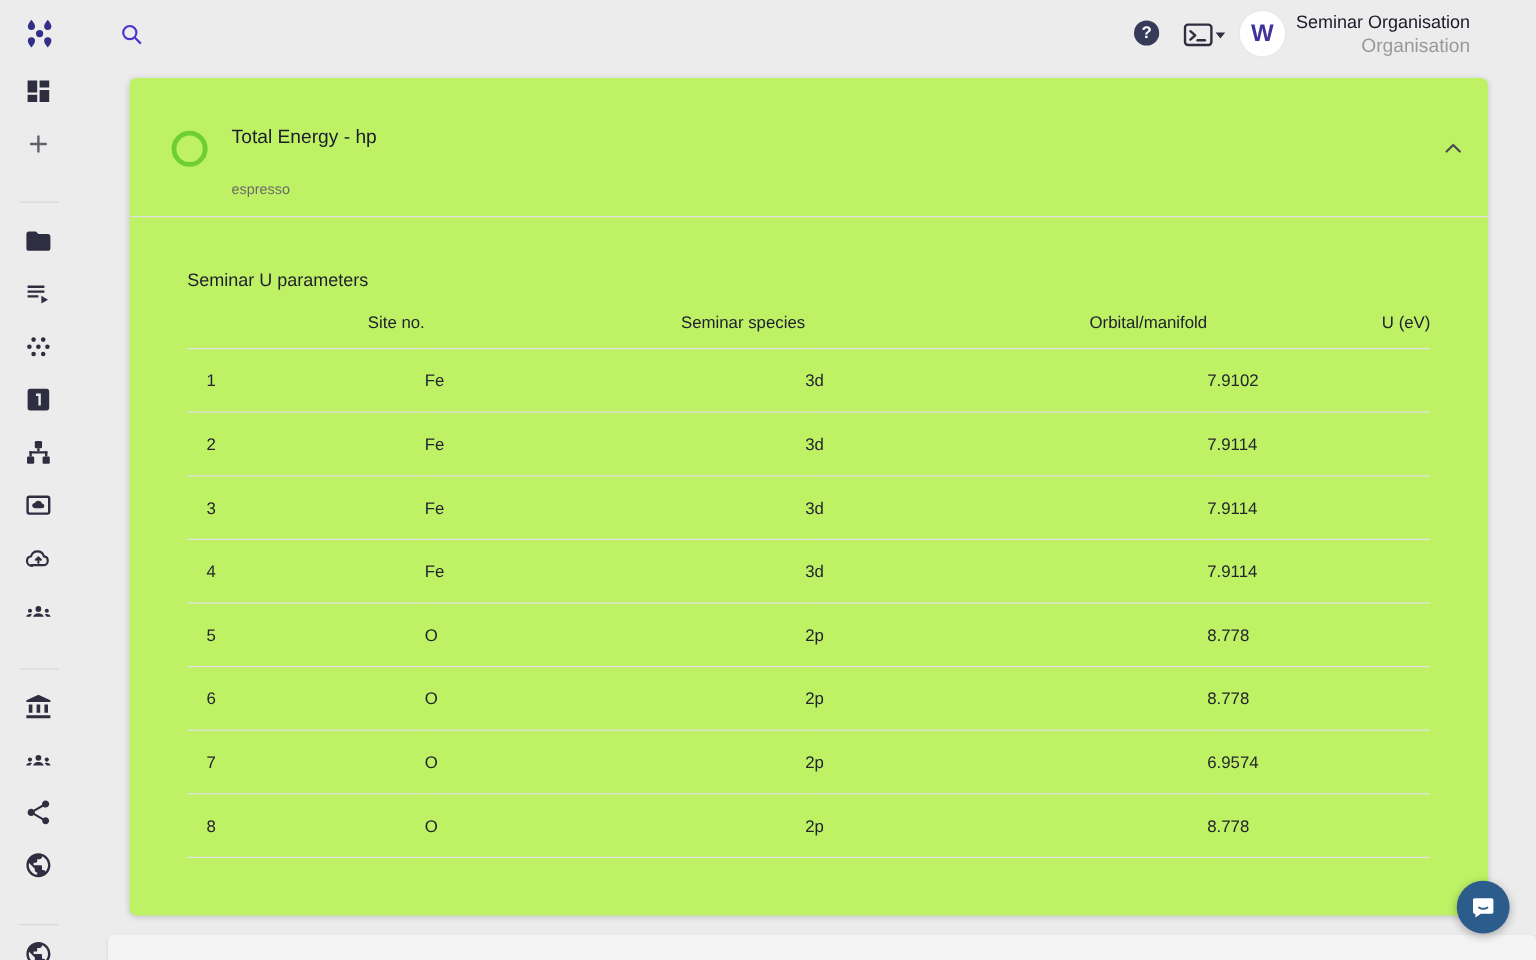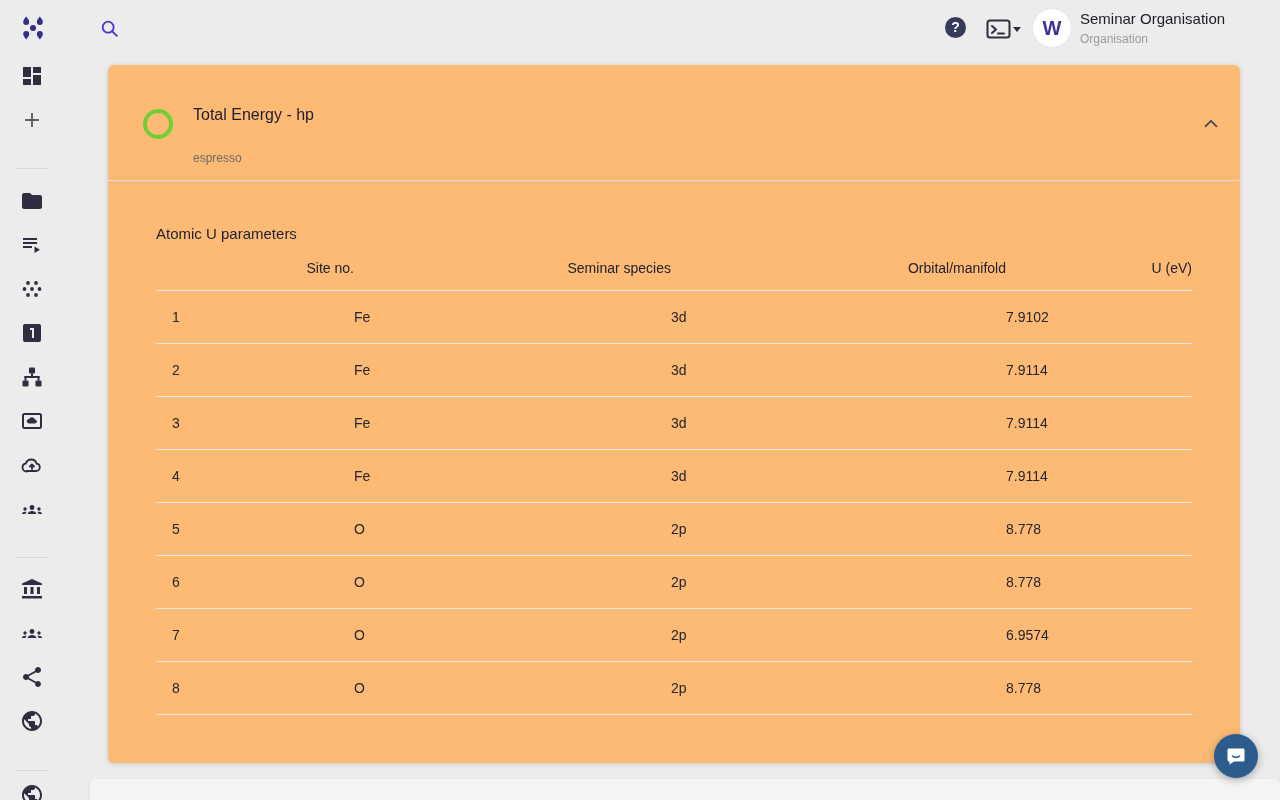--- a/index.html
+++ b/index.html
@@ -15,31 +15,31 @@
   .logo { position:absolute; left:19px; top:14px; width:28px; height:28px; cursor:pointer; }
   .search-btn { position:absolute; left:99px; top:18px; width:22px; height:22px; cursor:pointer; }
   .help-btn { position:absolute; left:945px; top:17px; width:21px; height:21px; border-radius:50%;
     background:#353b58; color:#fff; font-size:14px; font-weight:bold; text-align:center; line-height:21px; cursor:pointer; }
   .console-btn { position:absolute; left:986px; top:18px; width:36px; height:21px; cursor:pointer; display:flex; align-items:center; }
   .avatar { position:absolute; left:1033px; top:9px; width:38px; height:38px; border-radius:50%;
     background:#ffffff; display:flex; align-items:center; justify-content:center;
     font-size:20px; font-weight:bold; color:#3f3397; cursor:pointer; box-shadow:0 0 1px rgba(0,0,0,.15);}
   .org-block { position:absolute; left:1080px; top:9px; cursor:pointer; }
   .org-name { font-size:15px; font-weight:500; color:#1b1b28; line-height:20px; }
-  .org-subtitle { font-size:12px; color:#9a9a9a; line-height:16px; margin-top:2px; }
+  .org-subtitle { font-size:16px; color:#9a9a9a; line-height:16px; margin-top:2px;text-align:right; }
 
   
   .sidebar { position:absolute; left:0; top:57px; width:65px; height:743px; }
   .side-icon { position:absolute; left:20px; width:24px; height:24px; cursor:pointer; }
   .side-icon svg { display:block; }
   .side-divider { position:absolute; left:16px; width:33px; height:1px; background:#d7d7d7; }
 
   
   .card { position:absolute; left:108px; top:65px; width:1132px; height:698px;
-    background:#fdba74; border-radius:6px; box-shadow:0 1px 5px rgba(0,0,0,.16); }
+    background:#bef264; border-radius:6px; box-shadow:0 1px 5px rgba(0,0,0,.16); }
   .card-header { position:relative; height:116px; border-bottom:1px solid #e0e0e0; cursor:pointer; }
   .status-ring { position:absolute; left:35px; top:44px; width:30px; height:30px;
     border:4px solid #6dcf35; border-radius:50%; }
   .card-title { position:absolute; left:85px; top:39px; font-size:16px; color:#1d1d2b; line-height:22px; }
   .card-subtitle { position:absolute; left:85px; top:63px; font-size:12px; color:#6b6b6b; line-height:16px;margin-top:22px; }
   .collapse-chevron { position:absolute; right:18px; top:48px; width:22px; height:22px; cursor:pointer; }
 
   .card-body { position:relative; }
   .section-label { position:absolute; left:48px; top:44px; font-size:15px; color:#1f1f2e; }
 
@@ -207,21 +207,21 @@
     <div class="card-title">Total Energy - hp</div>
     <div class="card-subtitle">espresso</div>
     <div class="collapse-chevron">
       <svg viewBox="0 0 24 24" width="22" height="22" fill="none" stroke="#4a4a55" stroke-width="2" stroke-linecap="round" stroke-linejoin="round">
         <path d="M6 14.5l6-6 6 6"></path>
       </svg>
     </div>
   </div>
 
   <div class="card-body">
-    <div class="section-label">Atomic U parameters</div>
+    <div class="section-label">Seminar U parameters</div>
     <table class="hubbard">
       <colgroup>
           <col class="c1">
           <col class="c2">
           <col class="c3">
           <col class="c4">
         </colgroup>
       <thead>
         <tr>
             <th>Site no.</th>

